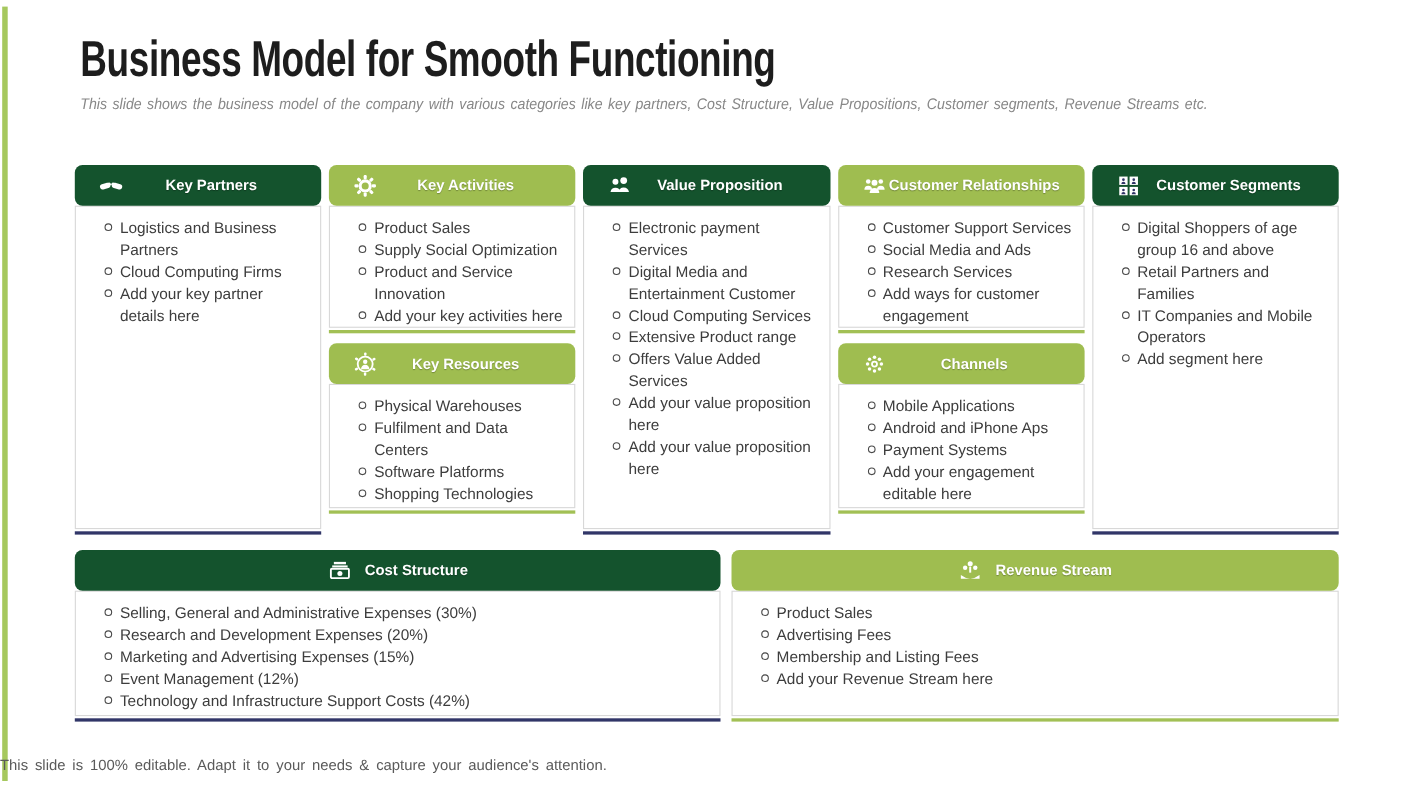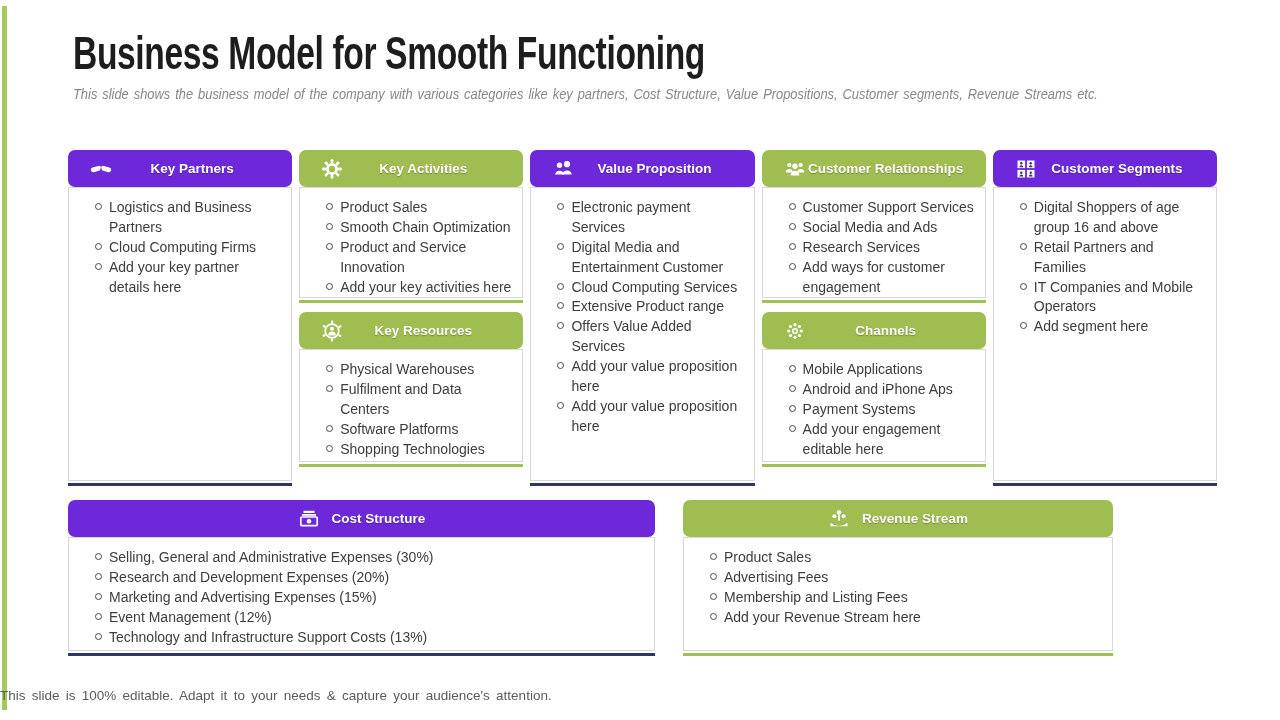--- a/index.html
+++ b/index.html
@@ -27,21 +27,21 @@
     display:grid; grid-template-columns:repeat(5,1fr); gap:7px; }
   .col { display:flex; flex-direction:column; }
   .box { display:flex; flex-direction:column; }
   .full { height:336px; }
   .half-top { height:153px; margin-bottom:9px; }
   .half-bottom { height:155px; }
   .hdr {
     height:37px; flex:0 0 auto; border-radius:7px;
     display:flex; align-items:center; position:relative;
   }
-  .theme-navy .hdr { background:#6d28d9; }
+  .theme-navy .hdr { background:#14532d; }
   .theme-green .hdr { background:#9fbd50; }
   .hdr .icon { position:absolute; left:22px; display:flex; }
   .hdr h2 {
     flex:1; text-align:center; padding-left:30px; padding-right:6px;
     font-size:13.5px; font-weight:700; color:#ffffff;
     text-shadow:0 1px 1px rgba(0,0,0,.28); white-space:nowrap;
   }
   .wide .hdr { justify-content:center; }
   .wide .hdr .icon { position:static; margin-right:12px; }
   .wide .hdr h2 { flex:none; padding:0; }
@@ -50,22 +50,22 @@
   .theme-navy .accent { background:#313668; }
   .theme-green .accent { background:#a2c055; }
   ul.items { list-style:none; margin:10px 0 0; padding:0 8px 0 40px; }
   ul.items li {
     position:relative; font-size:14px; line-height:1.42; color:#3d3d3d;
   }
   ul.items li::before {
     content:""; position:absolute; left:-14px; top:5px;
     width:5px; height:5px; border:1.2px solid #4a4a4a; border-radius:50%;
   }
-  .canvas-bottom { position:absolute; left:68px; top:500px; width:1045px;
-    display:flex; gap:28px;align-items:flex-end; }
+  .canvas-bottom { position:absolute; left:68px; top:500px; width:1149px;
+    display:flex; gap:10px;align-items:flex-end; }
   .cost-box { width:587px; height:156px; }
   .revenue-box { flex:1; height:156px; }
   .footer-note {
     position:absolute; left:0; top:688px; width:100%;
     text-align:left; font-size:13.5px; color:#5a5a5a; word-spacing:2.5px;
   }
 </style>
 </head>
 <body>
 
@@ -120,21 +120,21 @@
               <rect x="9.6" y="1.2" width="2.8" height="3.8" rx="1" transform="rotate(315 11 11)"></rect>
             </g>
             <circle cx="11" cy="11" r="4.6" fill="none" stroke="#fff" stroke-width="2.8"></circle>
           </svg>
         </span>
         <h2>Key Activities</h2>
       </header>
       <div class="bdy">
         <ul class="items">
             <li>Product Sales</li>
-            <li>Smooth Chain Optimization</li>
+            <li>Supply Social Optimization</li>
             <li>Product and Service Innovation</li>
             <li>Add your key activities here</li>
             <li>Add your key activities here</li>
           </ul>
       </div>
       <div class="accent"></div>
     </section>
     <section class="box half-bottom theme-green">
       <header class="hdr">
         <span class="icon">
@@ -308,21 +308,21 @@
         </svg>
       </span>
       <h2>Cost Structure</h2>
     </header>
     <div class="bdy">
       <ul class="items">
           <li>Selling, General and Administrative Expenses (30%)</li>
           <li>Research and Development Expenses (20%)</li>
           <li>Marketing and Advertising Expenses (15%)</li>
           <li>Event Management (12%)</li>
-          <li>Technology and Infrastructure Support Costs (13%)</li>
+          <li>Technology and Infrastructure Support Costs (42%)</li>
         </ul>
     </div>
     <div class="accent"></div>
   </section>
 
   <section class="box wide revenue-box theme-green">
     <header class="hdr">
       <span class="icon">
         <svg width="22" height="22" viewBox="0 0 22 22">
             <g fill="#fff">

